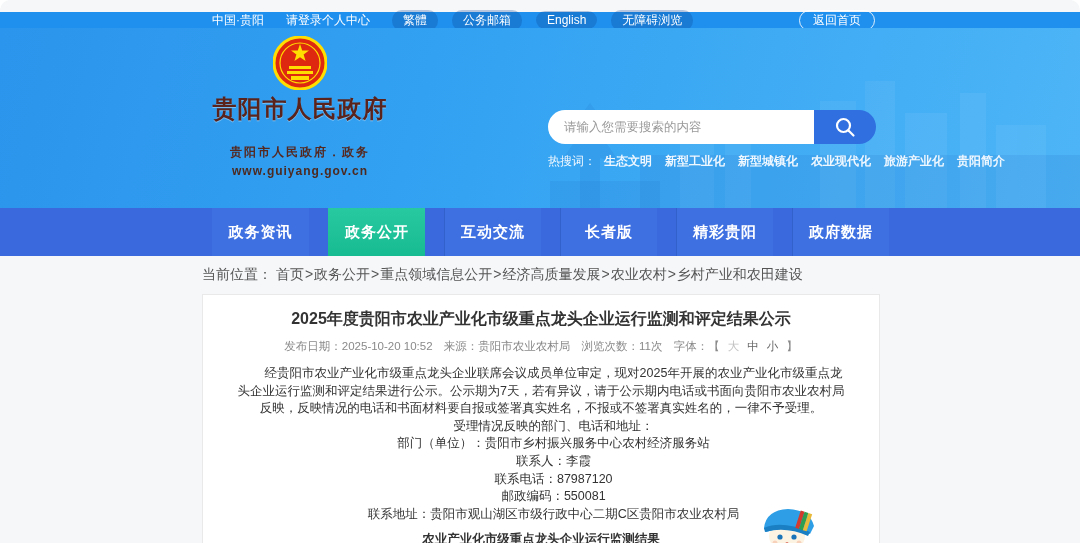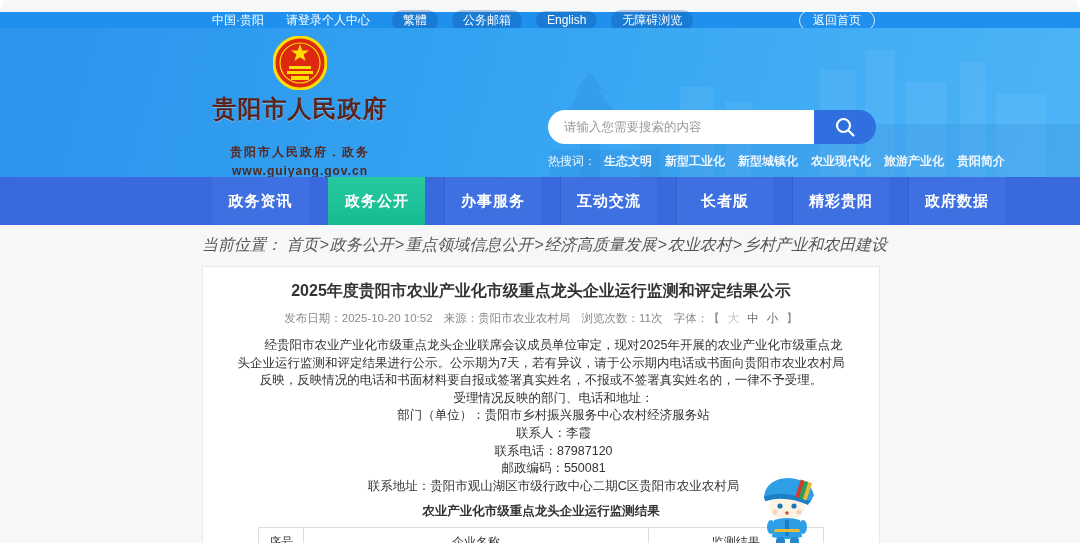--- a/index.html
+++ b/index.html
@@ -7,21 +7,21 @@
   .app { position:relative; width:1080px; height:543px; overflow:hidden; border-radius:10px 10px 0 0; background:#f5f7f9; }
 
   
   .utilbar { height:16px; background:#2090ee; display:flex; align-items:center; padding-left:212px; color:#fff; font-size:12px;margin-top:12px; }
   .utilbar a { color:#fff; text-decoration:none; cursor:pointer; }
   .util-link { margin-right:22px; white-space:nowrap; }
   .util-pill { background:rgba(10,70,150,0.28); border-radius:10px; padding:2px 11px; margin-right:14px; white-space:nowrap; }
   .home-pill { margin-left:auto; margin-right:205px; border:1px solid rgba(255,255,255,0.85); border-radius:11px; padding:1px 13px; white-space:nowrap; }
 
   
-  .banner { position:relative; height:149px; background:linear-gradient(105deg,#2b94ec 0%,#34a3f2 45%,#4db5f7 100%); overflow:hidden; }
+  .banner { position:relative; height:180px; background:linear-gradient(105deg,#2b94ec 0%,#34a3f2 45%,#4db5f7 100%); overflow:hidden; }
   .cityscape { position:absolute; right:0; bottom:0; opacity:.55; }
   .logo-group { position:absolute; left:210px; top:8px; width:180px; text-align:center; }
   .emblem { display:block; margin:0 auto 3px; }
   .site-title { font-size:24px; font-weight:bold; color:#5a241c; letter-spacing:1px; white-space:nowrap; text-shadow:0 1px 0 rgba(255,255,255,0.35); }
   .site-sub { margin-top:19px; font-size:12px; font-weight:bold; color:#55281f; letter-spacing:2px; white-space:nowrap; }
   .site-url { margin-top:3px; font-size:12px; font-weight:bold; color:#4c2a20; letter-spacing:1px; }
   .search-group { position:absolute; left:548px; top:82px; width:328px; }
   .search-bar { display:flex; height:34px; }
   .search-input { flex:1; border:none; outline:none; border-radius:17px 0 0 17px; padding:0 16px; font-size:12.5px; color:#333; }
   .search-input::placeholder { color:#999; }
@@ -31,21 +31,21 @@
   .hot-label { margin-right:8px; }
 
   
   .navbar { height:48px; background:#3a68dd; display:flex; padding-left:212px;gap:19px; }
   .nav-btn { width:97px; height:48px; border:none; border-left:1px solid rgba(20,50,140,0.25); background:#3e70e2; color:#fff; font-size:15px; font-weight:bold; font-family:inherit; cursor:pointer; letter-spacing:1px; }
   .nav-btn:first-child { border-left:none; }
   .nav-btn.active { background:linear-gradient(180deg,#27c9a0,#17bb92); border-left-color:transparent; }
 
   
   .content { position:relative; height:325px; background:#f5f7f9; }
-  .breadcrumb { margin:10px 0 0 202px; font-size:16px; color:#555;font-style:italic; }
+  .breadcrumb { margin:10px 0 0 202px; font-size:14px; color:#555; }
   .breadcrumb a { color:#555; text-decoration:none; cursor:pointer; }
   .crumb-sep { margin:0 1px; }
   .panel { margin:10px 0 0 202px; width:678px; background:#fff; border:1px solid #e9e9e9; padding:14px 34px 40px; height:600px; }
   .art-title { text-align:center; font-size:16px; font-weight:bold; color:#333; }
   .art-meta { text-align:center; font-size:11.5px; color:#8a8a8a; margin-top:9px; white-space:nowrap; }
   .art-meta span { margin:0 4px; }
   .font-dim { color:#c2c2c2; cursor:pointer; }
   .font-opt { color:#666; cursor:pointer; margin:0 2px; }
   .body-text { font-size:12.5px; color:#333; line-height:17.5px; text-indent:2em;text-align:center; }
   .p1 { margin-top:11px; }
@@ -124,21 +124,20 @@
         <a>农业现代化</a>
         <a>旅游产业化</a>
         <a>贵阳简介</a>
       </div>
     </div>
   </div>
 
   <nav class="navbar">
     <button class="nav-btn">政务资讯</button>
     <button class="nav-btn active">政务公开</button>
-    <button class="nav-btn">办事服务</button>
     <button class="nav-btn">互动交流</button>
     <button class="nav-btn">长者版</button>
     <button class="nav-btn">精彩贵阳</button>
     <button class="nav-btn">政府数据</button>
   </nav>
 
   <main class="content">
     <div class="breadcrumb">
       <span>当前位置：</span>
       <a>首页</a><span class="crumb-sep">&gt;</span><a>政务公开</a><span class="crumb-sep">&gt;</span><a>重点领域信息公开</a><span class="crumb-sep">&gt;</span><a>经济高质量发展</a><span class="crumb-sep">&gt;</span><a>农业农村</a><span class="crumb-sep">&gt;</span><a>乡村产业和农田建设</a>

